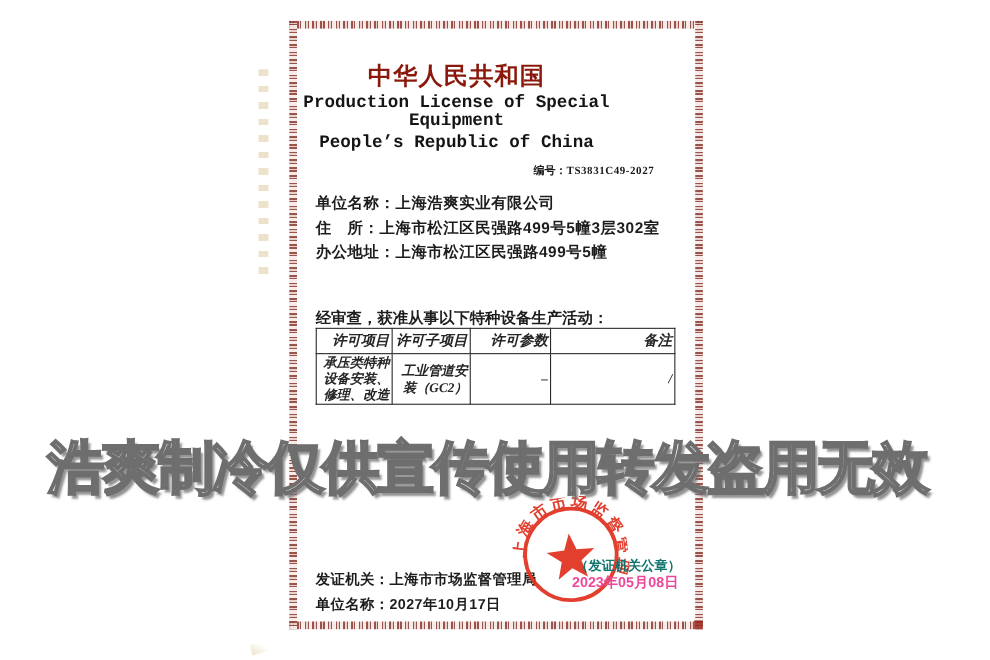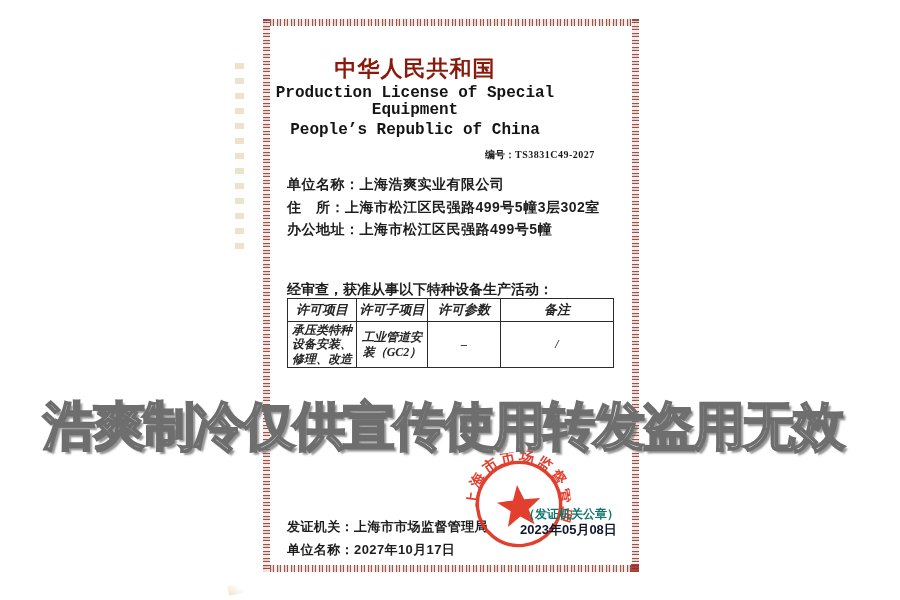--- a/index.html
+++ b/index.html
@@ -57,31 +57,31 @@
   .f0{top:176px;} .f1{top:199px;} .f2{top:221px;}
   .approval-intro{position:absolute;left:287px;top:281px;font-size:14px;font-weight:bold;color:#1d1d1d;}
 
   
   .lic-table{
     position:absolute;left:287px;top:298px;width:326px;border-collapse:collapse;
     font-family:"Liberation Serif",serif;font-style:italic;color:#262626;
     table-layout:fixed;
   }
   .lic-table th,.lic-table td{
-    border:1.4px solid #2b2b2b;text-align:center;vertical-align:middle;padding:1px 2px;
+    border:1.4px solid #2b2b2b;text-align:right;vertical-align:middle;padding:1px 2px;
   }
   .lic-table th{font-size:13px;font-weight:bold;height:20px;}
   .lic-table td{font-size:12px;font-weight:600;height:43px;line-height:1.2;}
   .cw0{width:69px;} .cw1{width:71px;} .cw2{width:73px;} .cw3{width:113px;}
 
   
   .footer-line{position:absolute;left:287px;font-size:13px;font-weight:bold;color:#1d1d1d;letter-spacing:.4px;}
   .issuer-line{top:518px;} .valid-line{top:541px;}
   .seal-note{position:absolute;left:523px;top:506px;font-size:12px;font-weight:bold;color:#0f766e;z-index:4;}
-  .issue-date{position:absolute;left:520px;top:521px;font-size:13px;font-weight:bold;color:#0f172a;z-index:4;}
+  .issue-date{position:absolute;left:520px;top:521px;font-size:13px;font-weight:bold;color:#ec4899;z-index:4;}
 
   
   .seal{position:absolute;left:467px;top:452px;width:104px;height:104px;z-index:3;
         transform:rotate(-6deg);opacity:.93;}
 
   
   .watermark{
     position:absolute;left:43px;top:395px;width:860px;z-index:6;
     font-size:52px;font-weight:bold;letter-spacing:-2px;line-height:62px;
     color:#ffffff;

